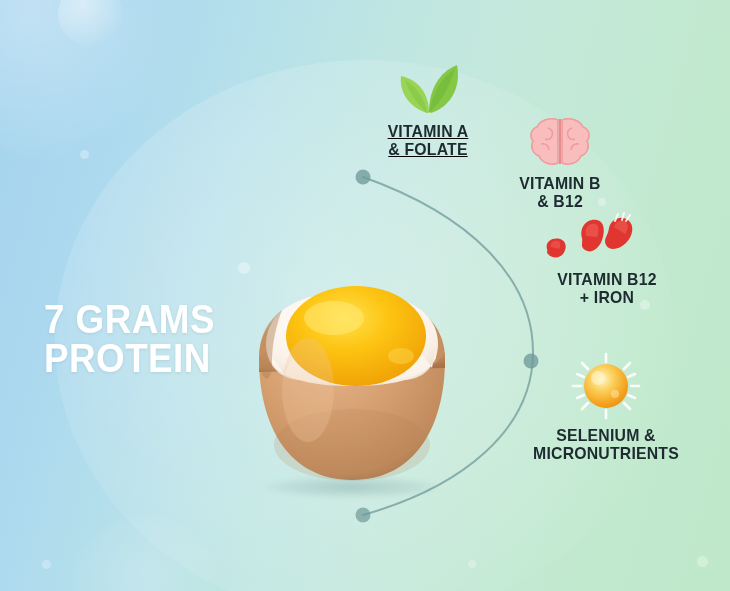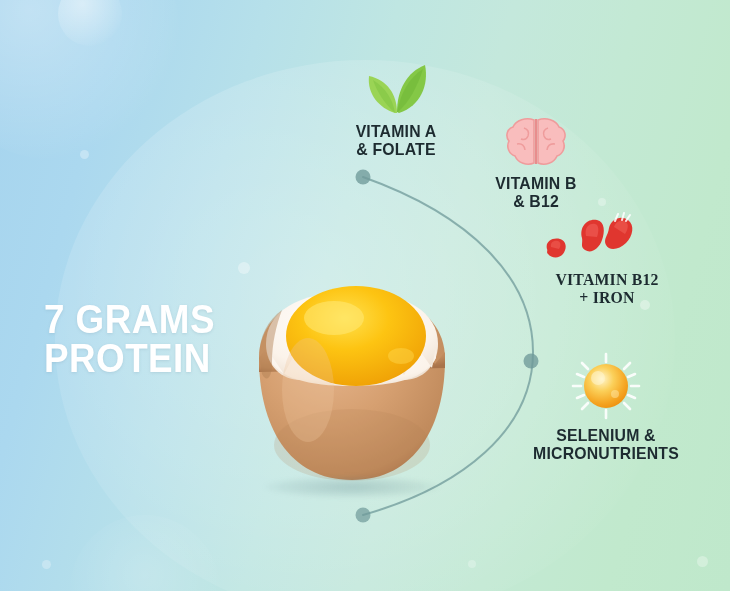--- a/index.html
+++ b/index.html
@@ -65,23 +65,23 @@
     font-weight:700;
     font-size:17px;
     line-height:1.08;
     letter-spacing:.2px;
     transform:scaleX(.93);
     text-align:center;
     white-space:pre;
   }
   .nut-icon{display:block;margin:0 auto 7px auto;}
 
-  .n1{left:316px;top:62px;width:160px;}
-  .n2{left:458px;top:116px;width:156px;}
-  .n3{left:512px;top:212px;width:190px;font-family:Liberation Serif, serif;}
+  .n1{left:348px;top:62px;width:160px;text-decoration:underline;}
+  .n2{left:482px;top:116px;width:156px;}
+  .n3{left:512px;top:212px;width:190px;}
   .n4{left:500px;top:352px;width:212px;}
   .n3 .nut-label{position:relative;}
   .iron-cell{position:absolute;left:30px;top:24px;}
 
   
   .egg-wrap{position:absolute;left:236px;top:240px;width:232px;height:270px;}
   .egg-shadow{
     position:absolute;left:28px;top:236px;width:176px;height:22px;border-radius:50%;
     background:radial-gradient(ellipse at 50% 50%, rgba(90,130,135,.30), rgba(90,130,135,.10) 55%, rgba(90,130,135,0) 74%);
     filter:blur(2px);

